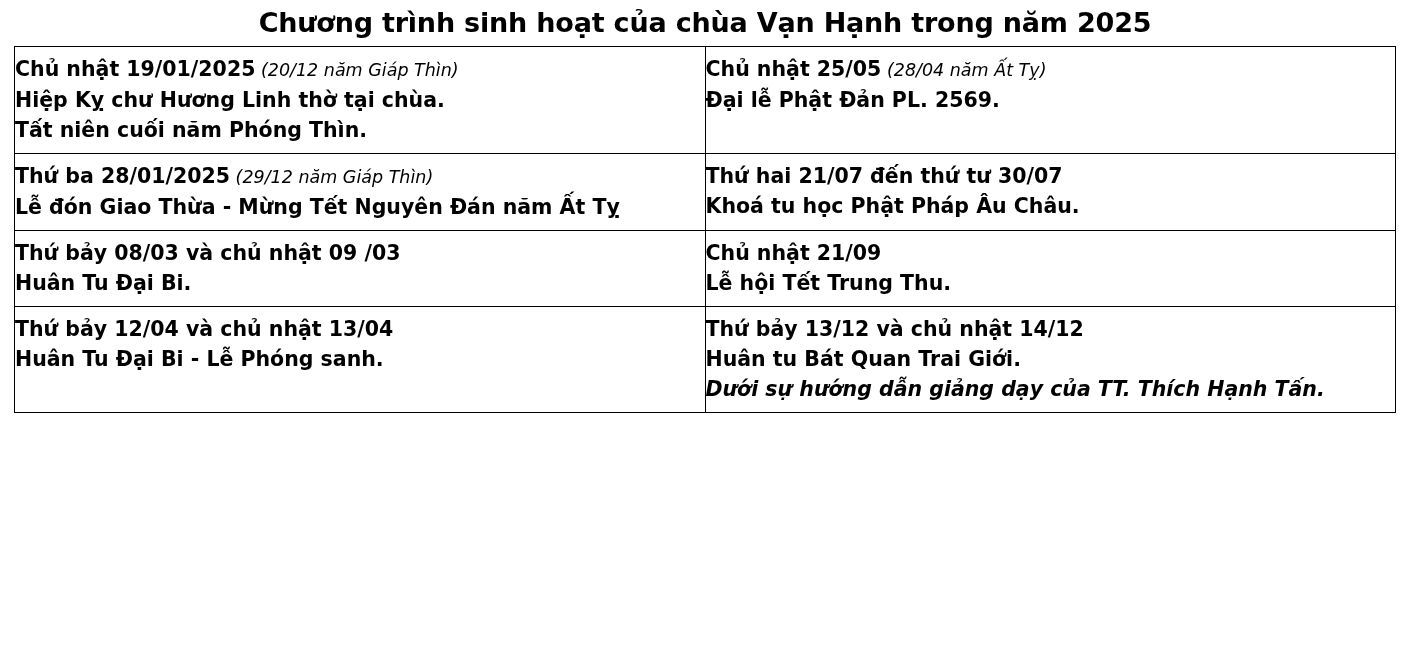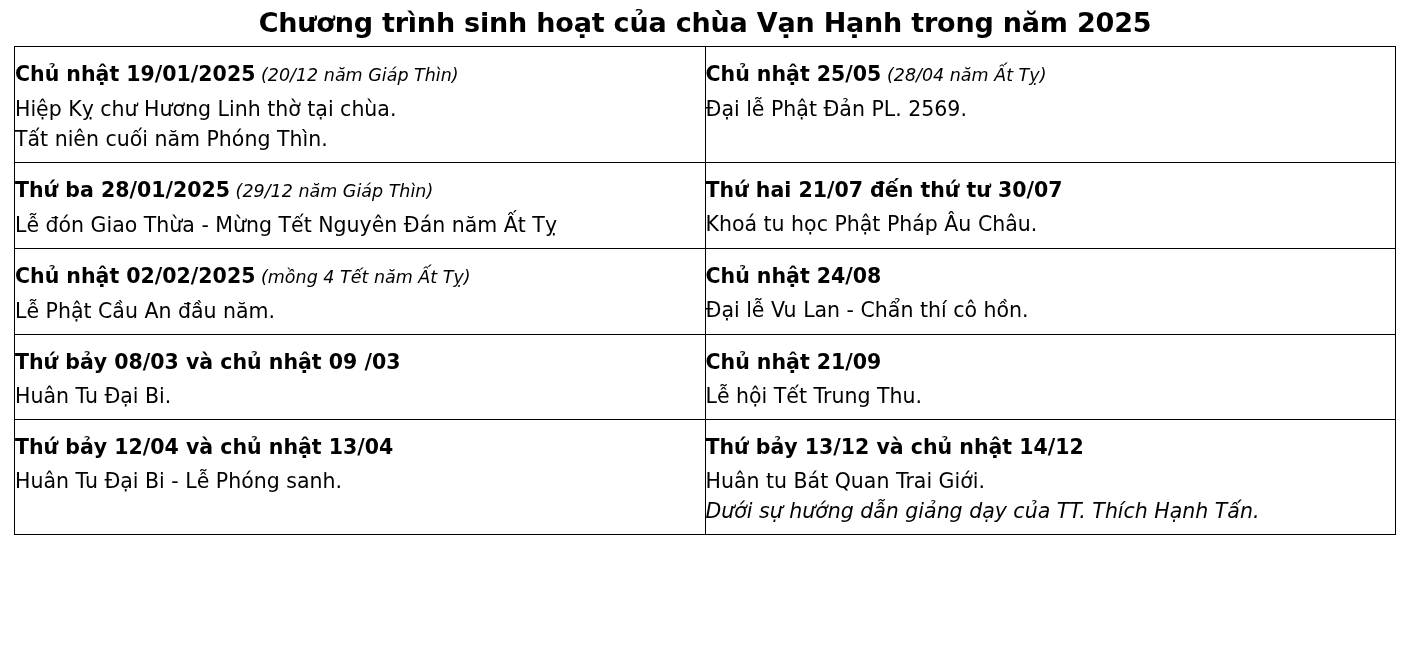--- a/index.html
+++ b/index.html
@@ -38,33 +38,33 @@
   table.schedule td {
     border: 1.5px solid #000000;
     vertical-align: top;
     padding: 8px 0 8px 0;
     width: 50%;
   }
   td.cell-left  { padding-left: 34px; padding-right: 12px; }
   td.cell-right { padding-left: 34px; padding-right: 12px; margin-top: 44px; }
   .evt-head {
     font-size: 20.5px;
-    line-height: 38px;
+    line-height: 29px;
     font-weight: bold;
     white-space: nowrap;
   }
   .evt-head .lunar {
     font-weight: normal;
     font-style: italic;
     font-size: 17.5px;
   }
   .evt-line {
     font-size: 20.5px;
     line-height: 30px;
-    font-weight: normal;
+    font-weight: bold;
     white-space: nowrap;
   }
   .evt-line.italic {
     font-style: italic;
   }
 </style>
 </head>
 <body>
 
 <div class="page">
@@ -89,30 +89,20 @@
             <div class="evt-head">Thứ ba 28/01/2025<span class="lunar"> (29/12 năm Giáp Thìn)</span></div>
             <div class="evt-line">Lễ đón Giao Thừa - Mừng Tết Nguyên Đán năm Ất Tỵ</div>
           </td>
           <td class="cell-right">
             <div class="evt-head">Thứ hai 21/07 đến thứ tư 30/07</div>
             <div class="evt-line">Khoá tu học Phật Pháp Âu Châu.</div>
           </td>
         </tr>
         <tr>
           <td class="cell-left">
-            <div class="evt-head">Chủ nhật 02/02/2025<span class="lunar"> (mồng 4 Tết năm Ất Tỵ)</span></div>
-            <div class="evt-line">Lễ Phật Cầu An đầu năm.</div>
-          </td>
-          <td class="cell-right">
-            <div class="evt-head">Chủ nhật 24/08</div>
-            <div class="evt-line">Đại lễ Vu Lan - Chẩn thí cô hồn.</div>
-          </td>
-        </tr>
-        <tr>
-          <td class="cell-left">
             <div class="evt-head">Thứ bảy 08/03 và chủ nhật 09 /03</div>
             <div class="evt-line"> Huân Tu Đại Bi.</div>
           </td>
           <td class="cell-right">
             <div class="evt-head">Chủ nhật 21/09</div>
             <div class="evt-line">Lễ hội Tết Trung Thu.</div>
           </td>
         </tr>
         <tr>
           <td class="cell-left">

